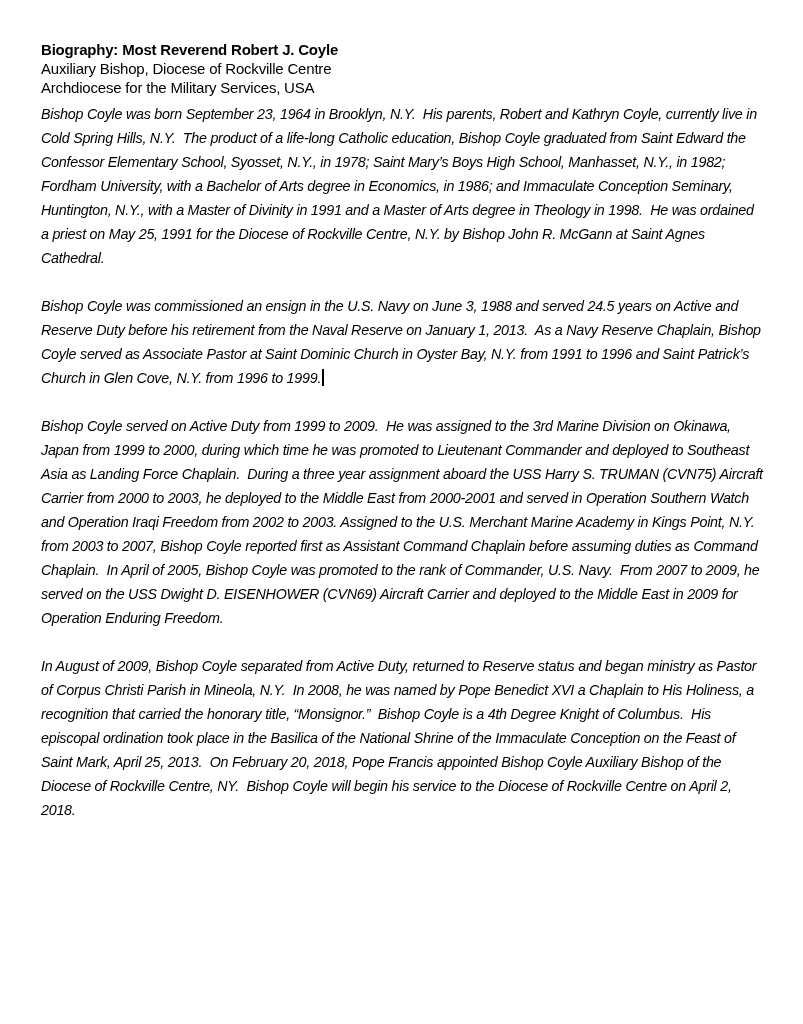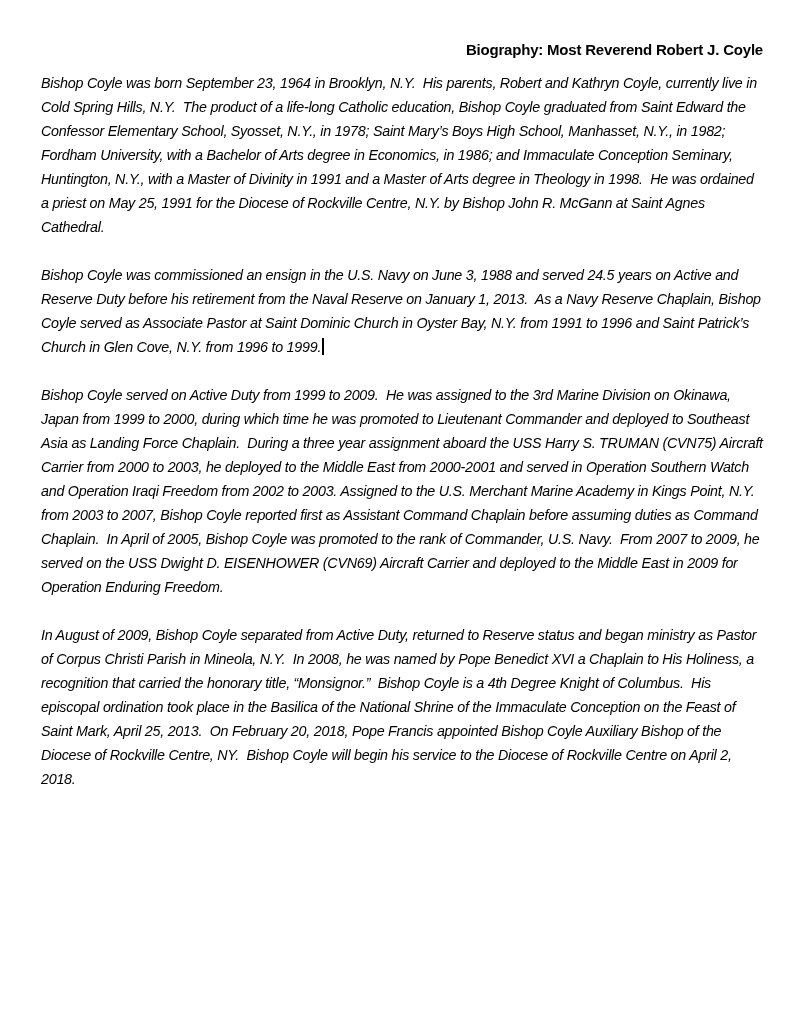--- a/index.html
+++ b/index.html
@@ -15,25 +15,25 @@
     color: #000000;
   }
   .page {
     box-sizing: border-box;
     width: 803px;
     height: 1024px;
     padding: 40px 40px 0 41px;
     background: #ffffff;
   }
   .doc-header {
-    text-align: right;
+    text-align: left;
     font-size: 15px;
     line-height: 19px;
     letter-spacing: -0.2px;
-    margin-bottom: 12px;
+    margin-bottom: 5px;
   }
   .doc-title {
     font-weight: 700;
     font-size: 15px;
     line-height: 19px;
     margin: 0;
   }
   .doc-subtitle {
     margin: 0;
     font-weight: 400;
@@ -58,20 +58,22 @@
     margin-left: 1px;
   }
 </style>
 </head>
 <body>
 
 <div class="page">
 
   <div class="doc-header">
     <p class="doc-title">Biography: Most Reverend Robert J. Coyle</p>
+    <p class="doc-subtitle">Auxiliary Bishop, Diocese of Rockville Centre</p>
+    <p class="doc-subtitle">Archdiocese for the Military Services, USA</p>
   </div>
 
   <div class="doc-body">
     <p class="para"><span>Bishop Coyle was born September 23, 1964 in Brooklyn, N.Y.  His parents, Robert and Kathryn Coyle, currently live in Cold Spring Hills, N.Y.  The product of a life-long Catholic education, Bishop Coyle graduated from Saint Edward the Confessor Elementary School, Syosset, N.Y., in 1978; Saint Mary’s Boys High School, Manhasset, N.Y., in 1982; Fordham University, with a Bachelor of Arts degree in Economics, in 1986; and Immaculate Conception Seminary, Huntington, N.Y., with a Master of Divinity in 1991 and a Master of Arts degree in Theology in 1998.  He was ordained a priest on May 25, 1991 for the Diocese of Rockville Centre, N.Y. by Bishop John R. McGann at Saint Agnes Cathedral.</span></p>
 
     <p class="para"><span>Bishop Coyle was commissioned an ensign in the U.S. Navy on June 3, 1988 and served 24.5 years on Active and Reserve Duty before his retirement from the Naval Reserve on January 1, 2013.  As a Navy Reserve Chaplain, Bishop Coyle served as Associate Pastor at Saint Dominic Church in Oyster Bay, N.Y. from 1991 to 1996 and Saint Patrick’s Church in Glen Cove, N.Y. from 1996 to 1999.</span><span class="caret"></span></p>
 
     <p class="para"><span>Bishop Coyle served on Active Duty from 1999 to 2009.  He was assigned to the 3rd Marine Division on Okinawa, Japan from 1999 to 2000, during which time he was promoted to Lieutenant Commander and deployed to Southeast Asia as Landing Force Chaplain.  During a three year assignment aboard the USS Harry S. TRUMAN (CVN75) Aircraft Carrier from 2000 to 2003, he deployed to the Middle East from 2000-2001 and served in Operation Southern Watch and Operation Iraqi Freedom from 2002 to 2003. Assigned to the U.S. Merchant Marine Academy in Kings Point, N.Y. from 2003 to 2007, Bishop Coyle reported first as Assistant Command Chaplain before assuming duties as Command Chaplain.  In April of 2005, Bishop Coyle was promoted to the rank of Commander, U.S. Navy.  From 2007 to 2009, he served on the USS Dwight D. EISENHOWER (CVN69) Aircraft Carrier and deployed to the Middle East in 2009 for Operation Enduring Freedom.</span></p>
 
     <p class="para"><span>In August of 2009, Bishop Coyle separated from Active Duty, returned to Reserve status and began ministry as Pastor of Corpus Christi Parish in Mineola, N.Y.  In 2008, he was named by Pope Benedict XVI a Chaplain to His Holiness, a recognition that carried the honorary title, “Monsignor.”  Bishop Coyle is a 4th Degree Knight of Columbus.  His episcopal ordination took place in the Basilica of the National Shrine of the Immaculate Conception on the Feast of Saint Mark, April 25, 2013.  On February 20, 2018, Pope Francis appointed Bishop Coyle Auxiliary Bishop of the Diocese of Rockville Centre, NY.  Bishop Coyle will begin his service to the Diocese of Rockville Centre on April 2, 2018.</span></p>

